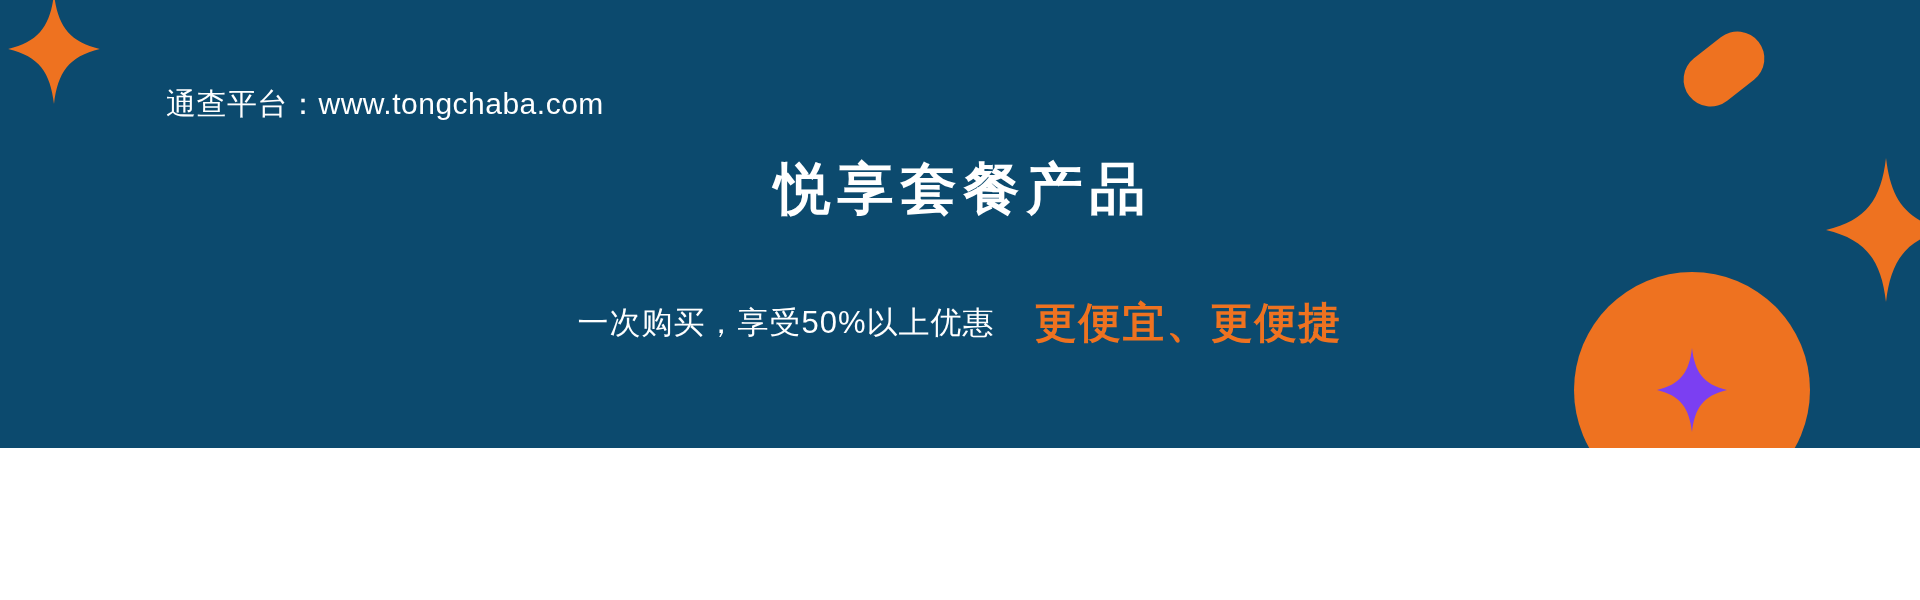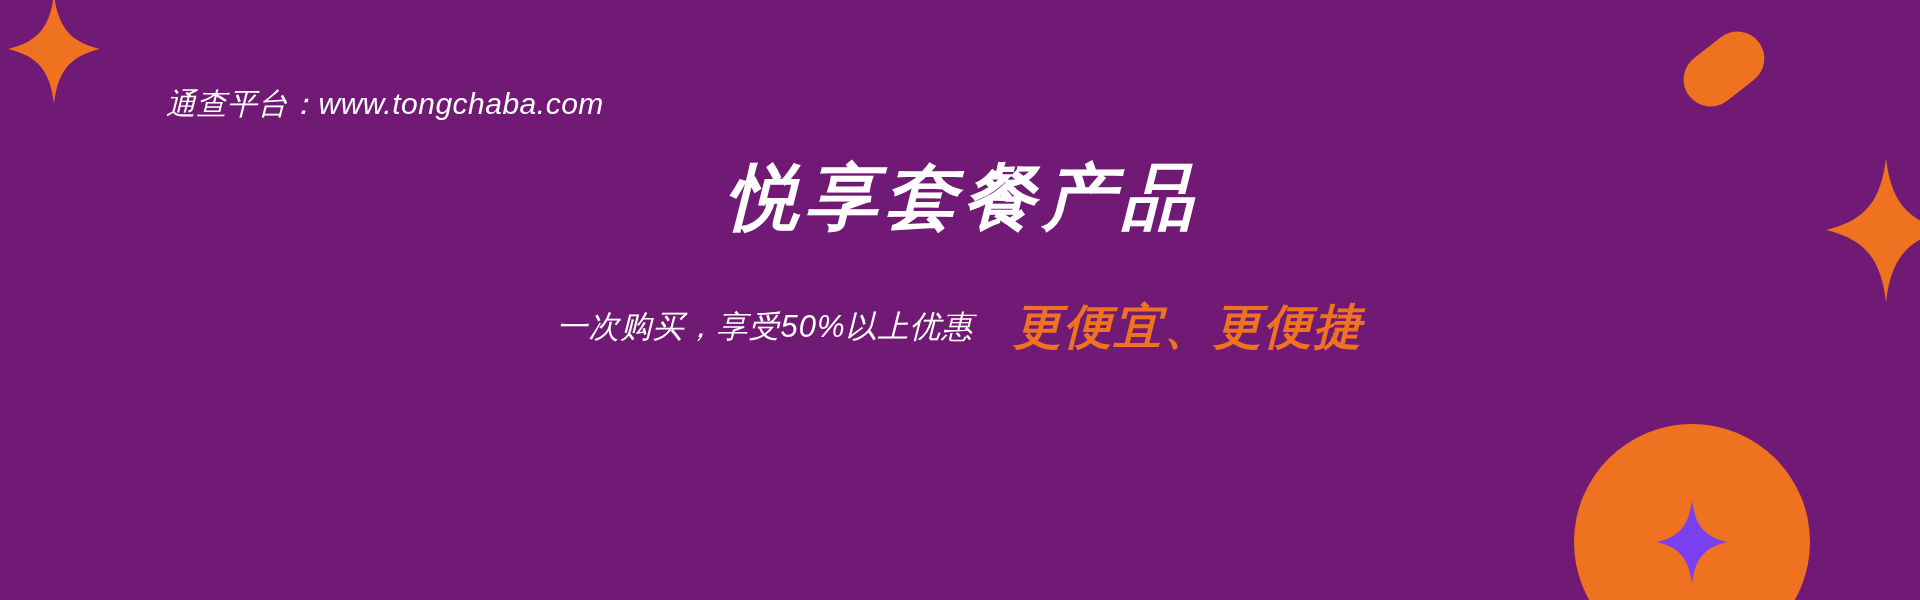--- a/index.html
+++ b/index.html
@@ -3,25 +3,24 @@
 <meta charset="utf-8">
 <style>
   html, body {
     margin: 0;
     padding: 0;
     background: #ffffff;
   }
   #banner {
     position: relative;
     width: 1920px;
-    height: 600px;
+    height: 448px;
     overflow: hidden;
-    background: #701a75;
+    background: #0c4a6e;
     font-family: "Liberation Sans", "DejaVu Sans", sans-serif;
-    font-style: italic;
     -webkit-font-smoothing: antialiased;
   }
 
   
   .deco { position: absolute; pointer-events: none; }
 
   
   .sparkle svg { display: block; width: 100%; height: 100%; }
 
   #sparkle-top-left {
@@ -71,21 +70,21 @@
   #site-line .label { font-weight: 400; }
   #site-line .url { font-weight: 400; }
 
   #headline {
     position: absolute;
     left: 0;
     right: 0;
     top: 160px;
     text-align: center;
     color: #ffffff;
-    font-size: 72px;
+    font-size: 56px;
     font-weight: 700;
     letter-spacing: 7px;
     text-indent: 7px;
     line-height: 1.05;
     white-space: nowrap;
   }
 
   #subline {
     position: absolute;
     left: 0;
@@ -98,21 +97,21 @@
     color: #ffffff;
     font-size: 31px;
     font-weight: 400;
     letter-spacing: 1px;
     vertical-align: middle;
     margin-top: 14px;
   }
   #sub-gap { display: inline-block; width: 40px; }
   #sub-orange {
     color: #ee7220;
-    font-size: 48px;
+    font-size: 42px;
     font-weight: 700;
     letter-spacing: 2px;
     vertical-align: middle;
   }
 </style>
 </head>
 <body>
 
 <div id="banner">
 

